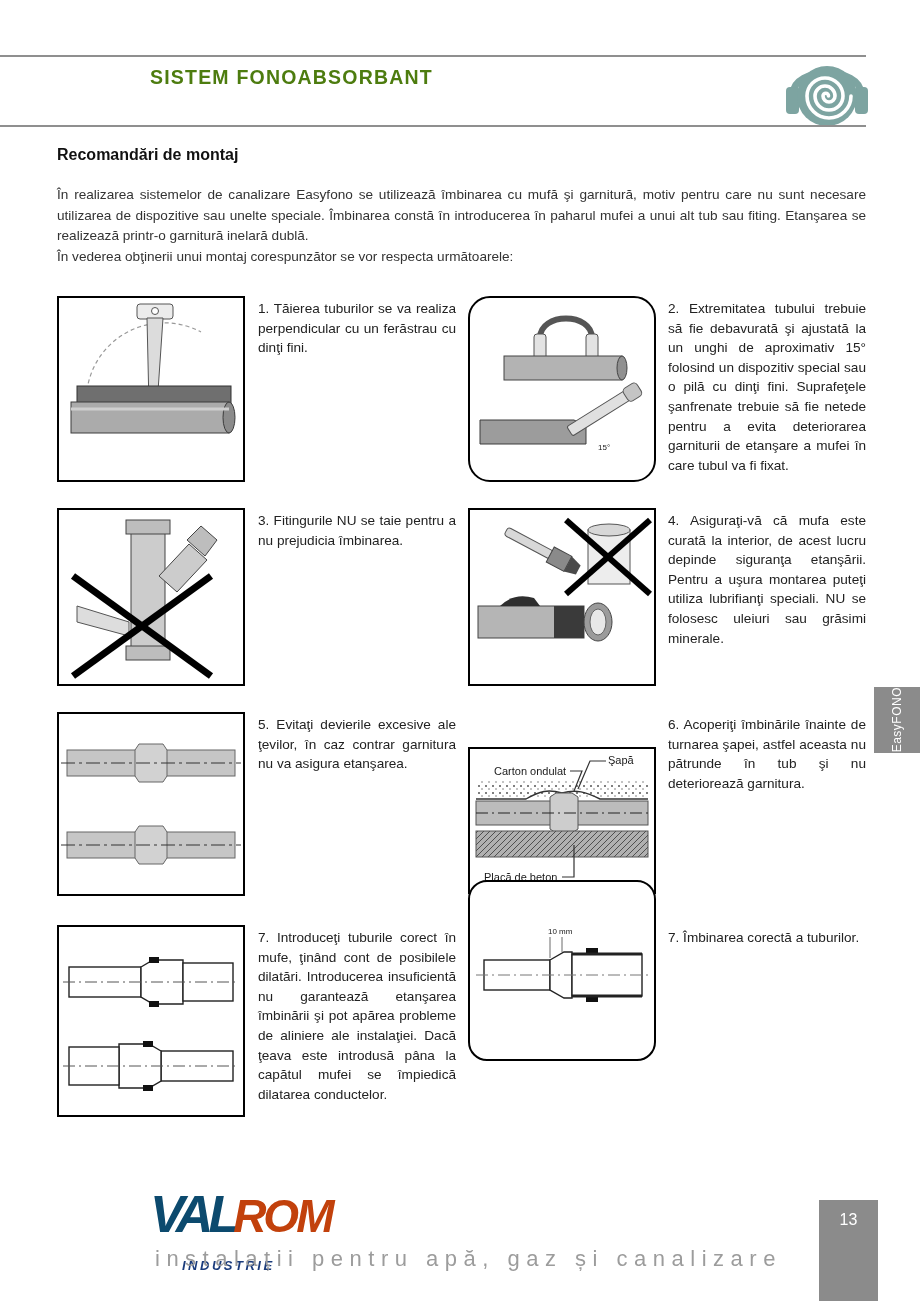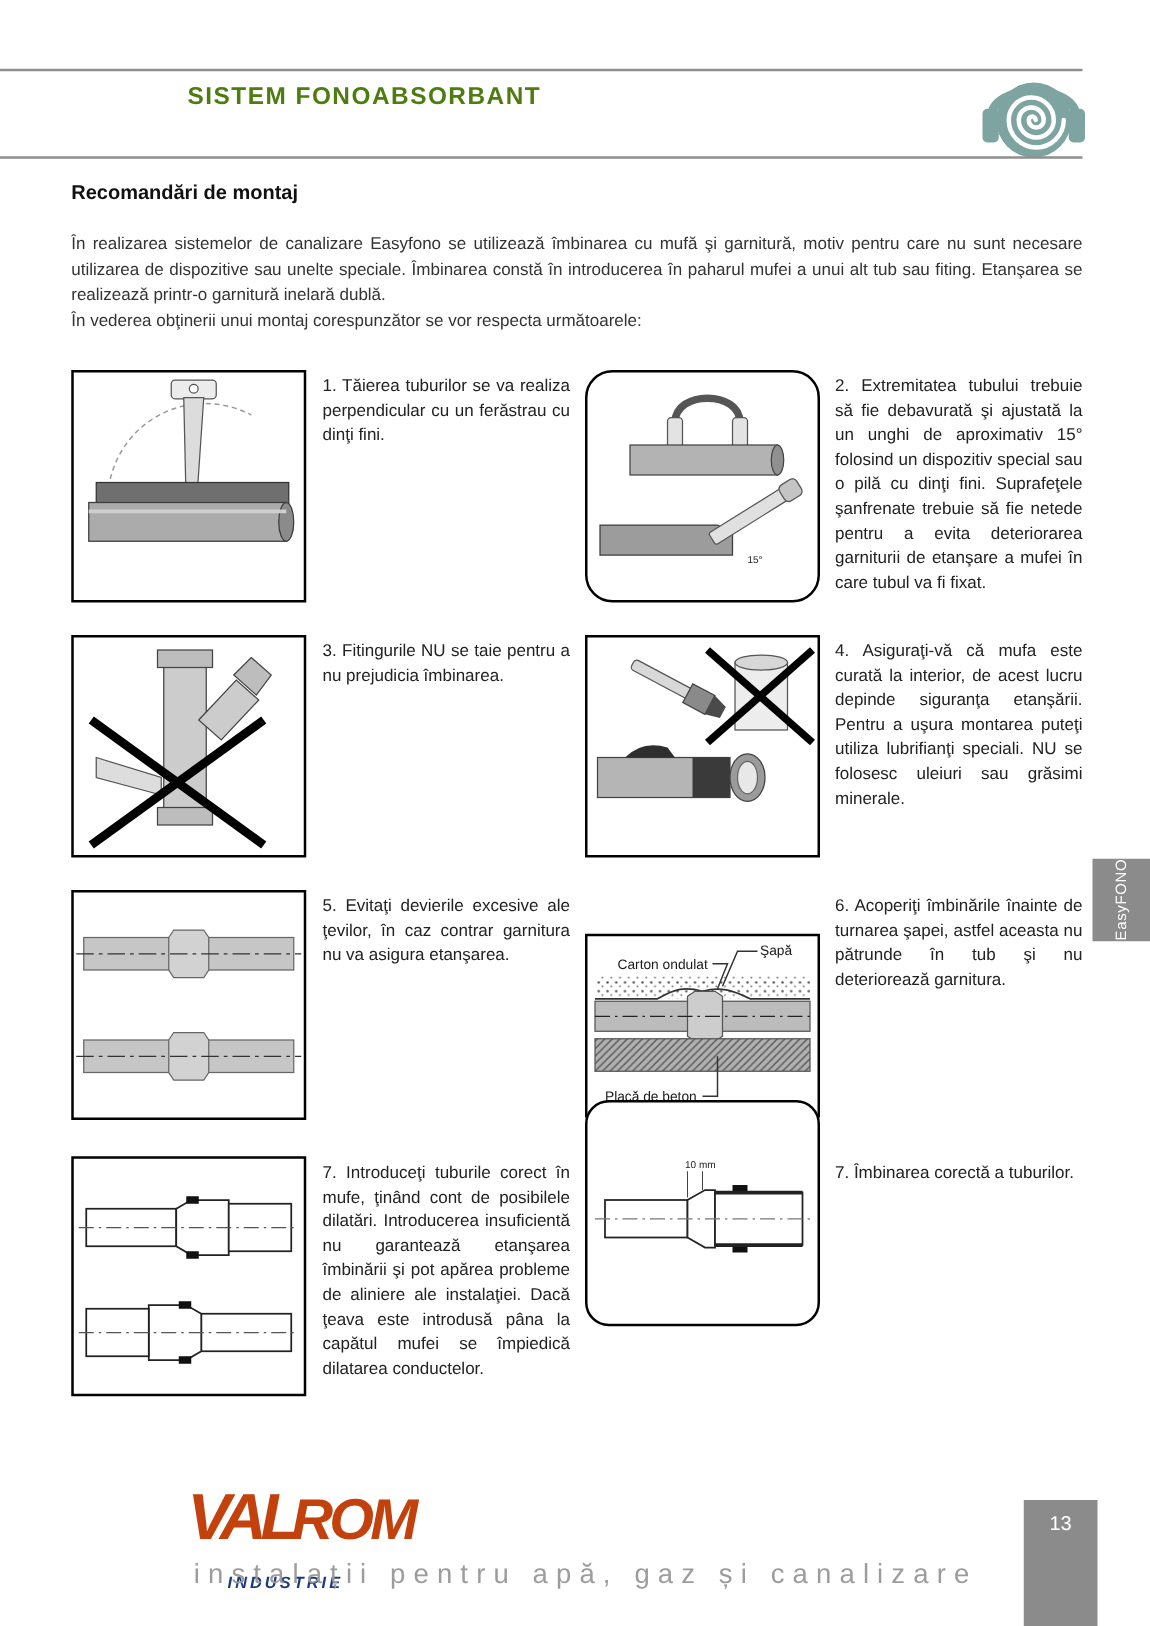--- a/index.html
+++ b/index.html
@@ -30,21 +30,21 @@
   .side-tab{
     position:absolute; left:874px; top:687px; width:46px; height:66px;
     background:#8b8b8b; display:flex; align-items:center; justify-content:center;
   }
   .side-tab span{
     writing-mode:vertical-rl; transform:rotate(180deg);
     color:#ffffff; font-size:12px; letter-spacing:0.5px;
   }
   .footer-logo{position:absolute; left:150px; top:1188px; width:330px; height:62px;}
   .logo-val{
-    font-size:52px; font-weight:bold; font-style:italic; color:#c2410c;
+    font-size:52px; font-weight:bold; font-style:italic; color:#0c4a6e;
     letter-spacing:-5px; line-height:52px;
   }
   .logo-rom{
     font-size:46px; font-weight:bold; font-style:italic; color:#c2410c;
     letter-spacing:-3px; margin-left:-2px;
   }
   .logo-industrie{
     position:absolute; left:32px; top:44px; font-size:13px; font-weight:bold; font-style:italic;
     letter-spacing:2.5px; color:#1b3c7c;margin-top:26px;
   }

